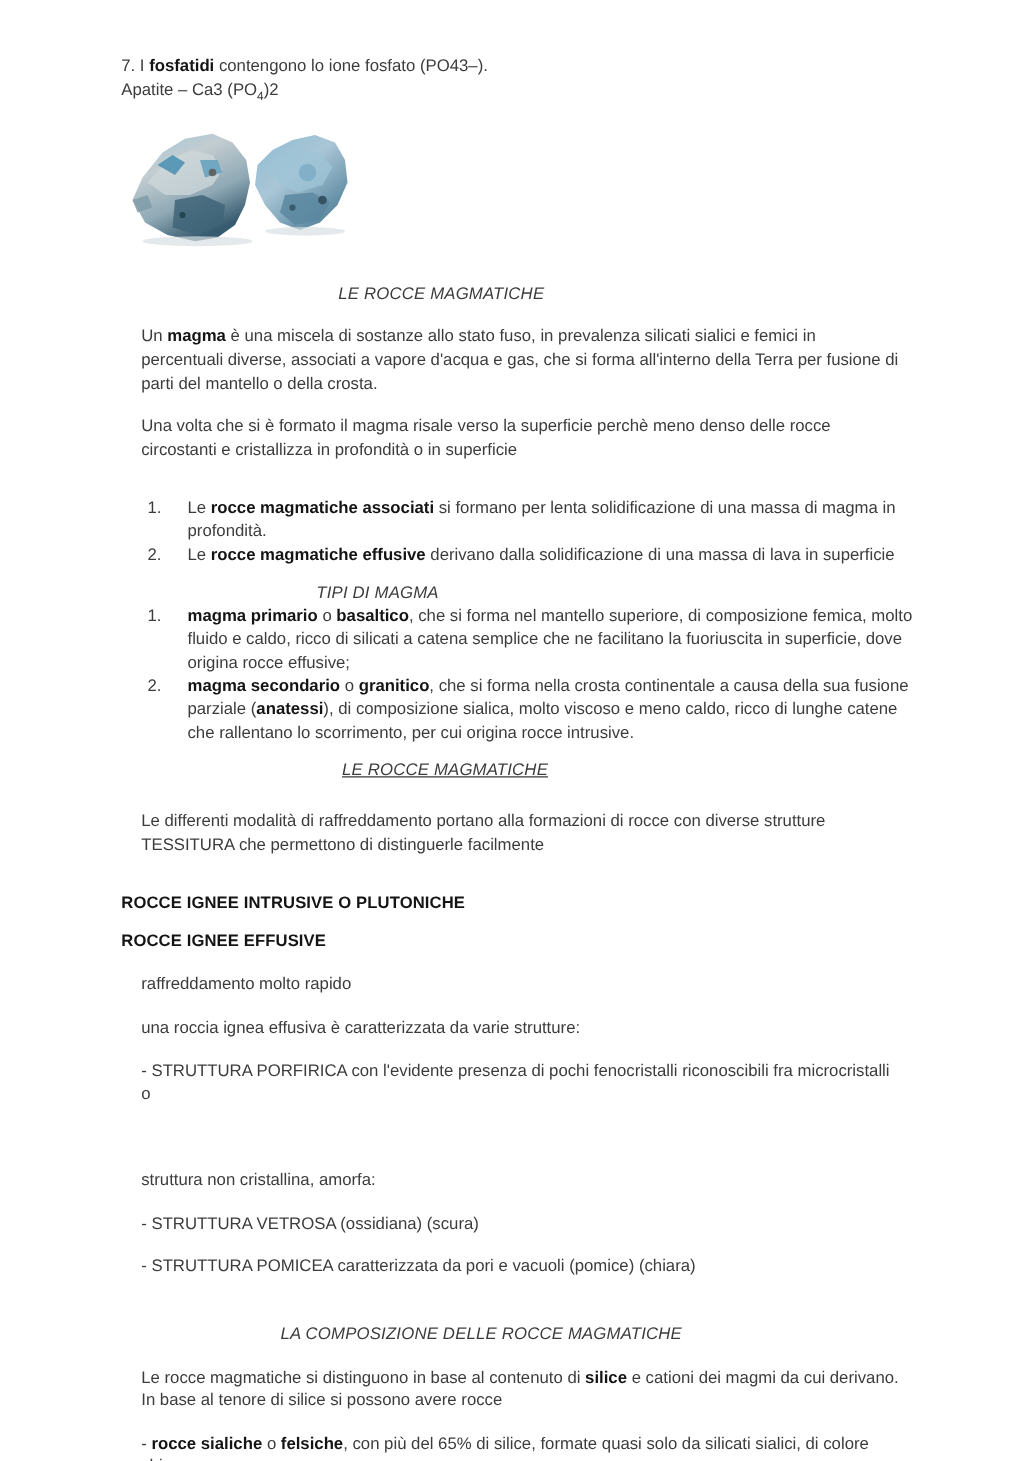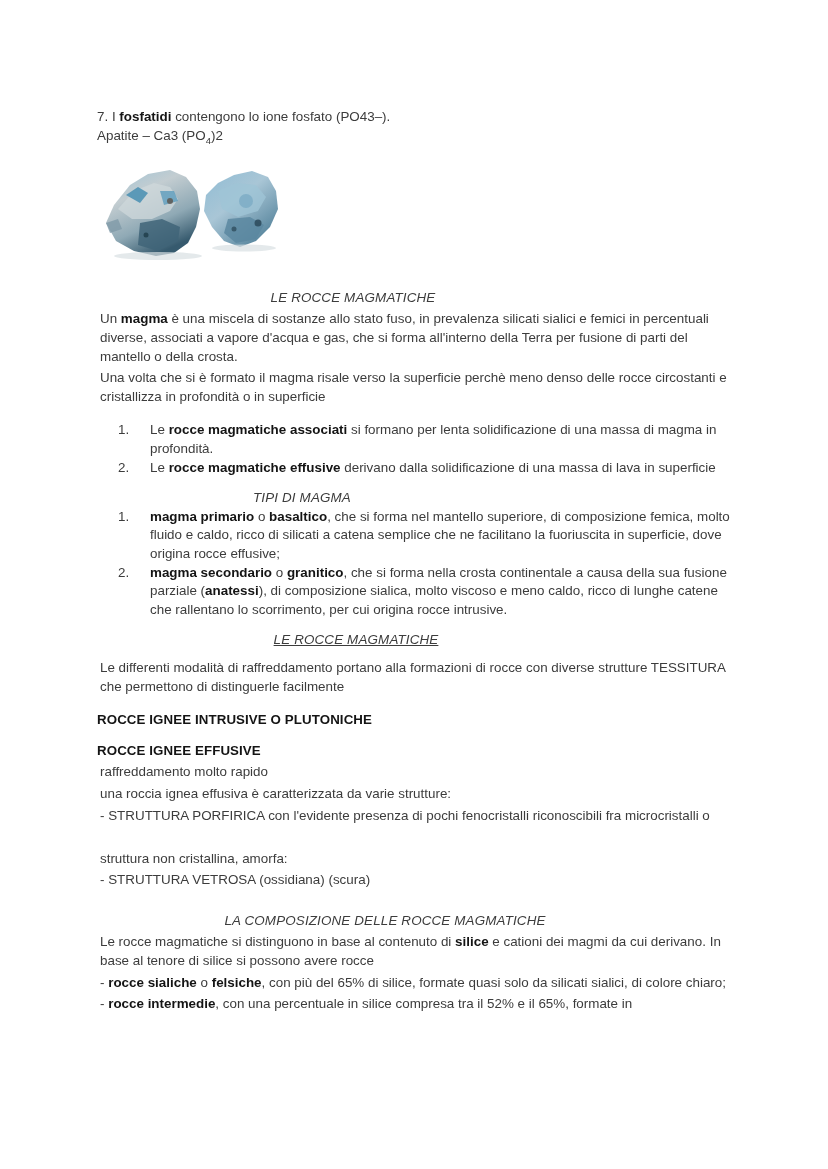--- a/index.html
+++ b/index.html
@@ -10,31 +10,31 @@
     background: #ffffff;
     font-family: "Liberation Sans", sans-serif;
     color: #3c3c3c;
     overflow: hidden;
   }
   .page {
     position: relative;
     width: 828px;
     height: 1169px;
     background: #ffffff;
-    padding: 108px 80px 70px 97px;
+    padding: 44px 80px 70px 97px;
   }
   .content {
     width: 640px;
     font-size: 13.4px;
     line-height: 18.6px;
     color: #3c3c3c;
   }
   b, strong { color: #141414; font-weight: bold; }
 
-  .para { margin: 3px; }
+  .para { margin: 16px; }
 
   
   .intro-line { margin: 0; }
 
   
   .rock-photo {
     position: relative;
     width: 182px;
     height: 100px;
     margin: 11px 0 0 3px;
@@ -187,20 +187,21 @@
 
     <div class="spacer-s"></div>
 
     <div class="sub-bold">ROCCE IGNEE EFFUSIVE</div>
     <p class="para">raffreddamento molto rapido</p>
     <p class="para">una roccia ignea effusiva è caratterizzata da varie strutture:</p>
     <p class="para">- STRUTTURA PORFIRICA con l'evidente presenza di pochi fenocristalli riconoscibili fra microcristalli o</p>
     <div class="gap-line"></div>
     <p class="para">struttura non cristallina, amorfa:</p>
     <p class="para">- STRUTTURA VETROSA (ossidiana) (scura)</p>
+    <p class="para">- STRUTTURA POMICEA caratterizzata da pori e vacuoli (pomice) (chiara)</p>
 
     <div class="spacer-m"></div>
 
     <div class="heading-center off-left4"><span>LA COMPOSIZIONE DELLE ROCCE MAGMATICHE</span></div>
     <p class="para"><span>Le rocce magmatiche si distinguono in base al contenuto di </span><b>silice</b><span> e cationi dei magmi da cui derivano. In base al tenore di silice si possono avere rocce</span></p>
     <p class="para"><span>- </span><b>rocce sialiche</b><span> o </span><b>felsiche</b><span>, con più del 65% di silice, formate quasi solo da silicati sialici, di colore chiaro;</span></p>
     <p class="para"><span>- </span><b>rocce intermedie</b><span>, con una percentuale in silice compresa tra il 52% e il 65%, formate in</span></p>
 
   </div>
 </div>

